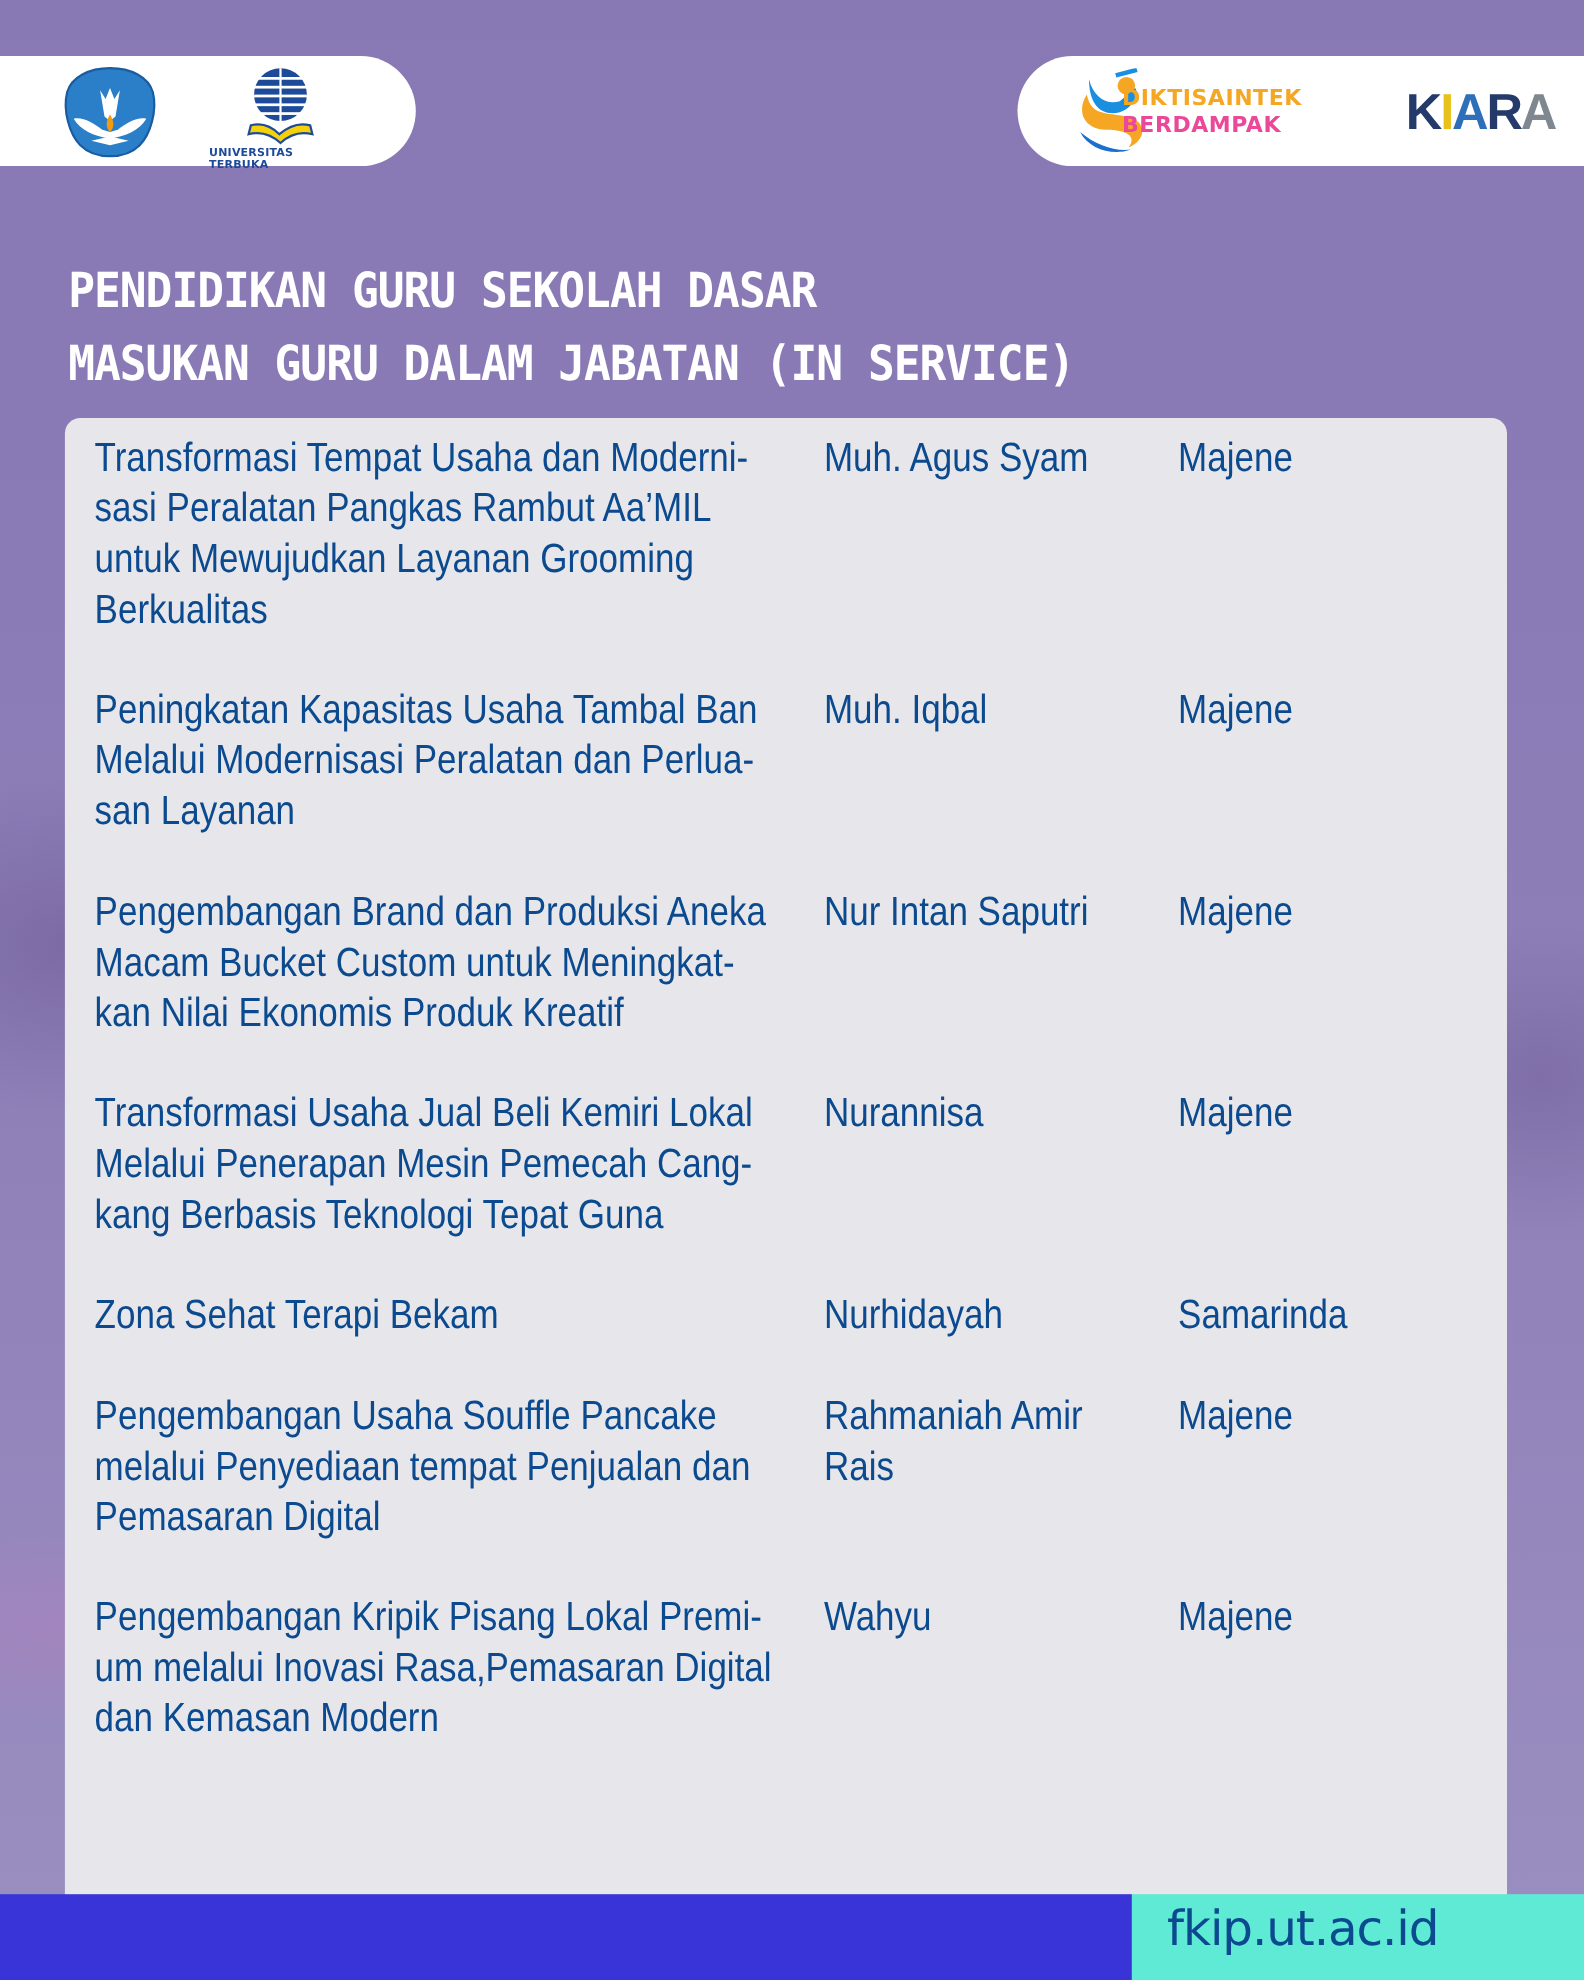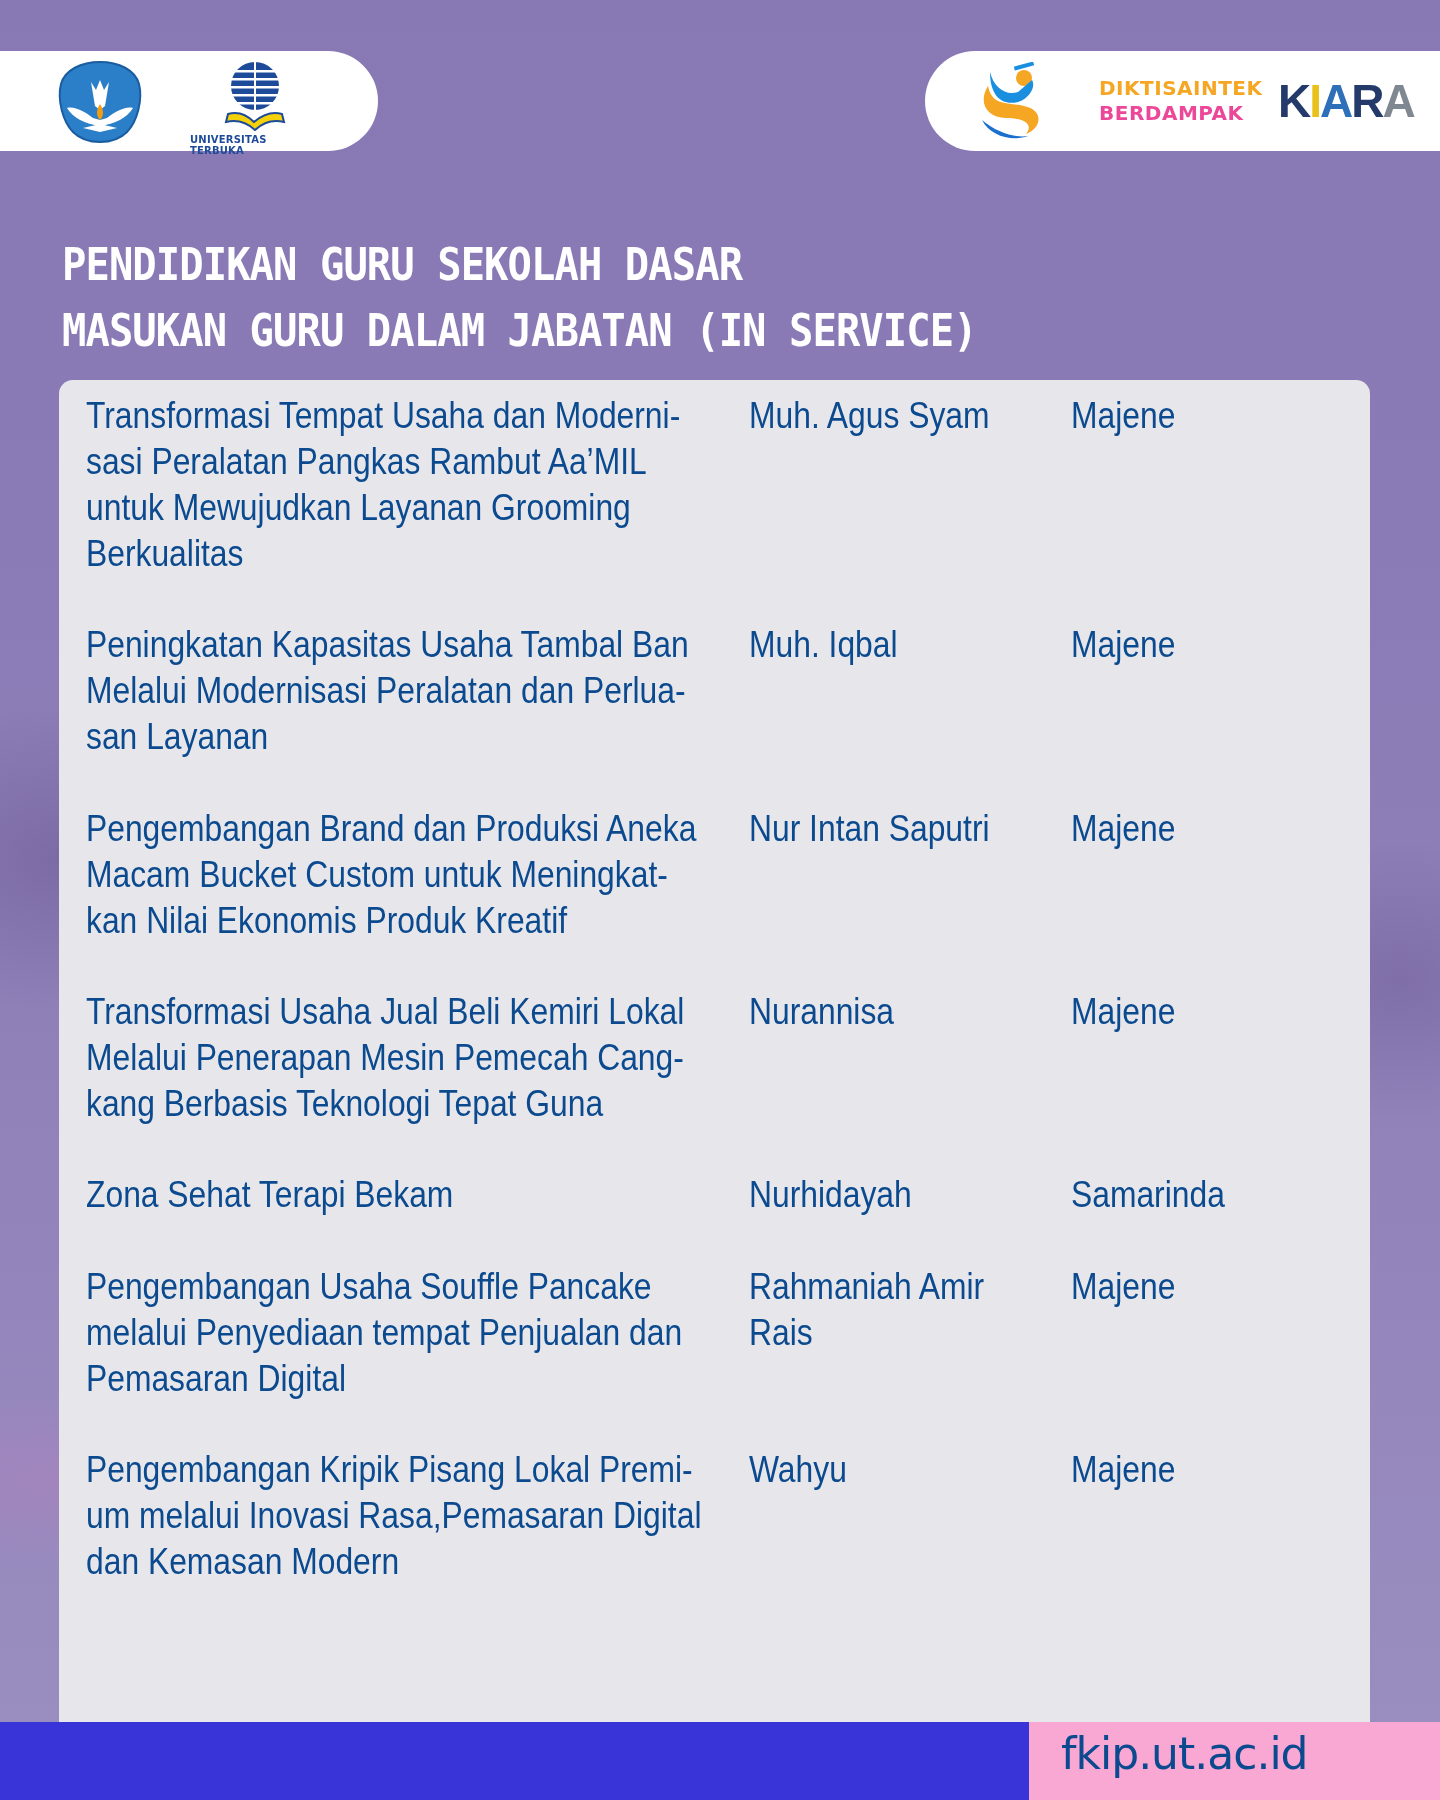--- a/index.html
+++ b/index.html
@@ -15,39 +15,39 @@
   }
   .pill-left{position:absolute;left:0;top:51px;width:378px;height:100px;background:#fff;
     border-radius:0 50px 50px 0;}
   .pill-right{position:absolute;left:925px;top:51px;width:515px;height:100px;background:#fff;
     border-radius:50px 0 0 50px;}
   .logo-kemdik{position:absolute;left:57px;top:60px;width:86px;height:84px;}
   .logo-ut{position:absolute;left:190px;top:56px;width:130px;height:92px;}
   .ut-text{position:absolute;left:0;top:78px;width:130px;text-align:left;font-size:10px;font-weight:bold;
     color:#1e4a9a;letter-spacing:.2px;font-family:"DejaVu Sans",sans-serif;}
   .logo-dikti{position:absolute;left:972px;top:62px;width:80px;height:80px;}
-  .dikti-text{position:absolute;left:1099px;top:76px;font-family:"DejaVu Sans",sans-serif;font-weight:bold;
+  .dikti-text{position:absolute;left:1020px;top:76px;font-family:"DejaVu Sans",sans-serif;font-weight:bold;
     font-size:20px;line-height:25px;letter-spacing:.5px;}
   .dikti-text .l1{color:#f5a623;display:block;}
   .dikti-text .l2{color:#ec4899;display:block;}
   .kiara{position:absolute;left:1238px;top:76px;font-family:Liberation Sans, sans-serif;font-weight:bold;
     font-size:46px;line-height:50px;letter-spacing:-2px;margin-left:40px;}
   .kiara span{display:inline-block;}
   .title{position:absolute;left:62px;top:232px;color:#fff;font-family:"DejaVu Sans Mono",monospace;
     font-weight:bold;font-size:44px;line-height:66px;letter-spacing:-1px;transform:scaleX(.92);
     transform-origin:left top;white-space:nowrap;text-transform:uppercase;}
   .card{position:absolute;left:59px;top:380px;width:1311px;height:1536px;background:#e7e7eb;border-radius:14px;}
   .row{position:absolute;left:0;width:100%;}
   .cell{position:absolute;top:0;color:#0c4a8f;font-family:"Liberation Sans Narrow","Liberation Sans",sans-serif;
     font-size:37px;line-height:46px;transform:scaleX(.86);transform-origin:left top;}
   .c1{left:27px;width:760px;}
   .c2{left:690px;width:300px;}
   .c3{left:1012px;width:280px;}
   .footer-blue{position:absolute;left:0;top:1722px;width:1029px;height:78px;background:#3834d8;}
-  .footer-yellow{position:absolute;left:1029px;top:1722px;width:411px;height:78px;background:#f9a8d4;}
+  .footer-yellow{position:absolute;left:1029px;top:1722px;width:411px;height:78px;background:#5eead4;}
   .url{position:absolute;left:32px;top:6px;font-family:"DejaVu Sans",sans-serif;font-size:44px;
     color:#0c4a8f;letter-spacing:-1px;}
 </style>
 </head>
 <body>
 
 <div class="bg-scene"></div>
 
 <div class="pill-left"></div>
 <svg class="logo-kemdik" viewBox="0 0 86 84">

